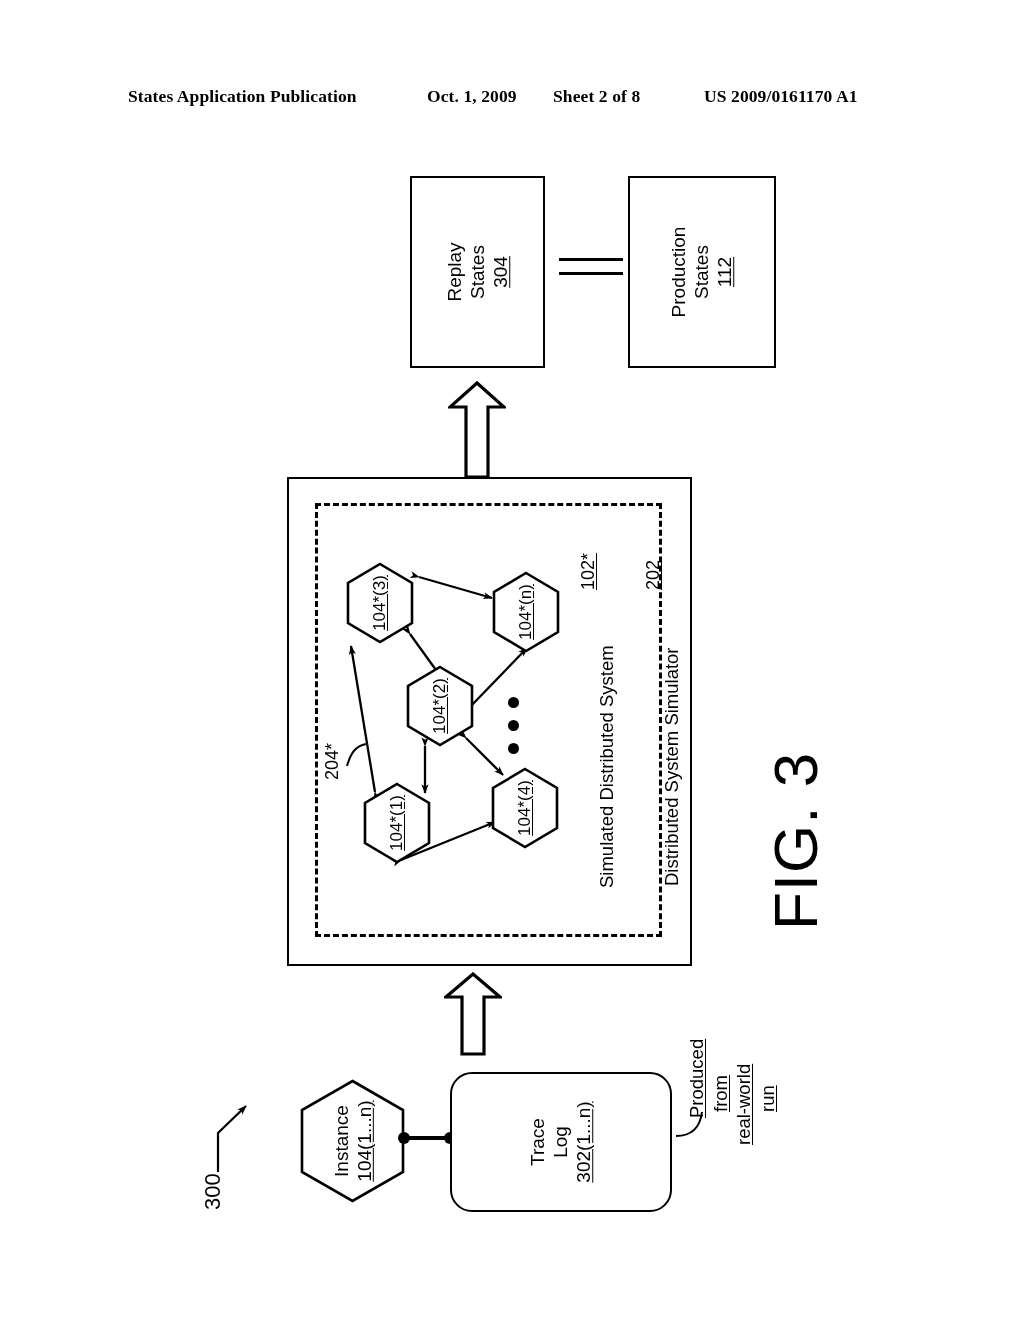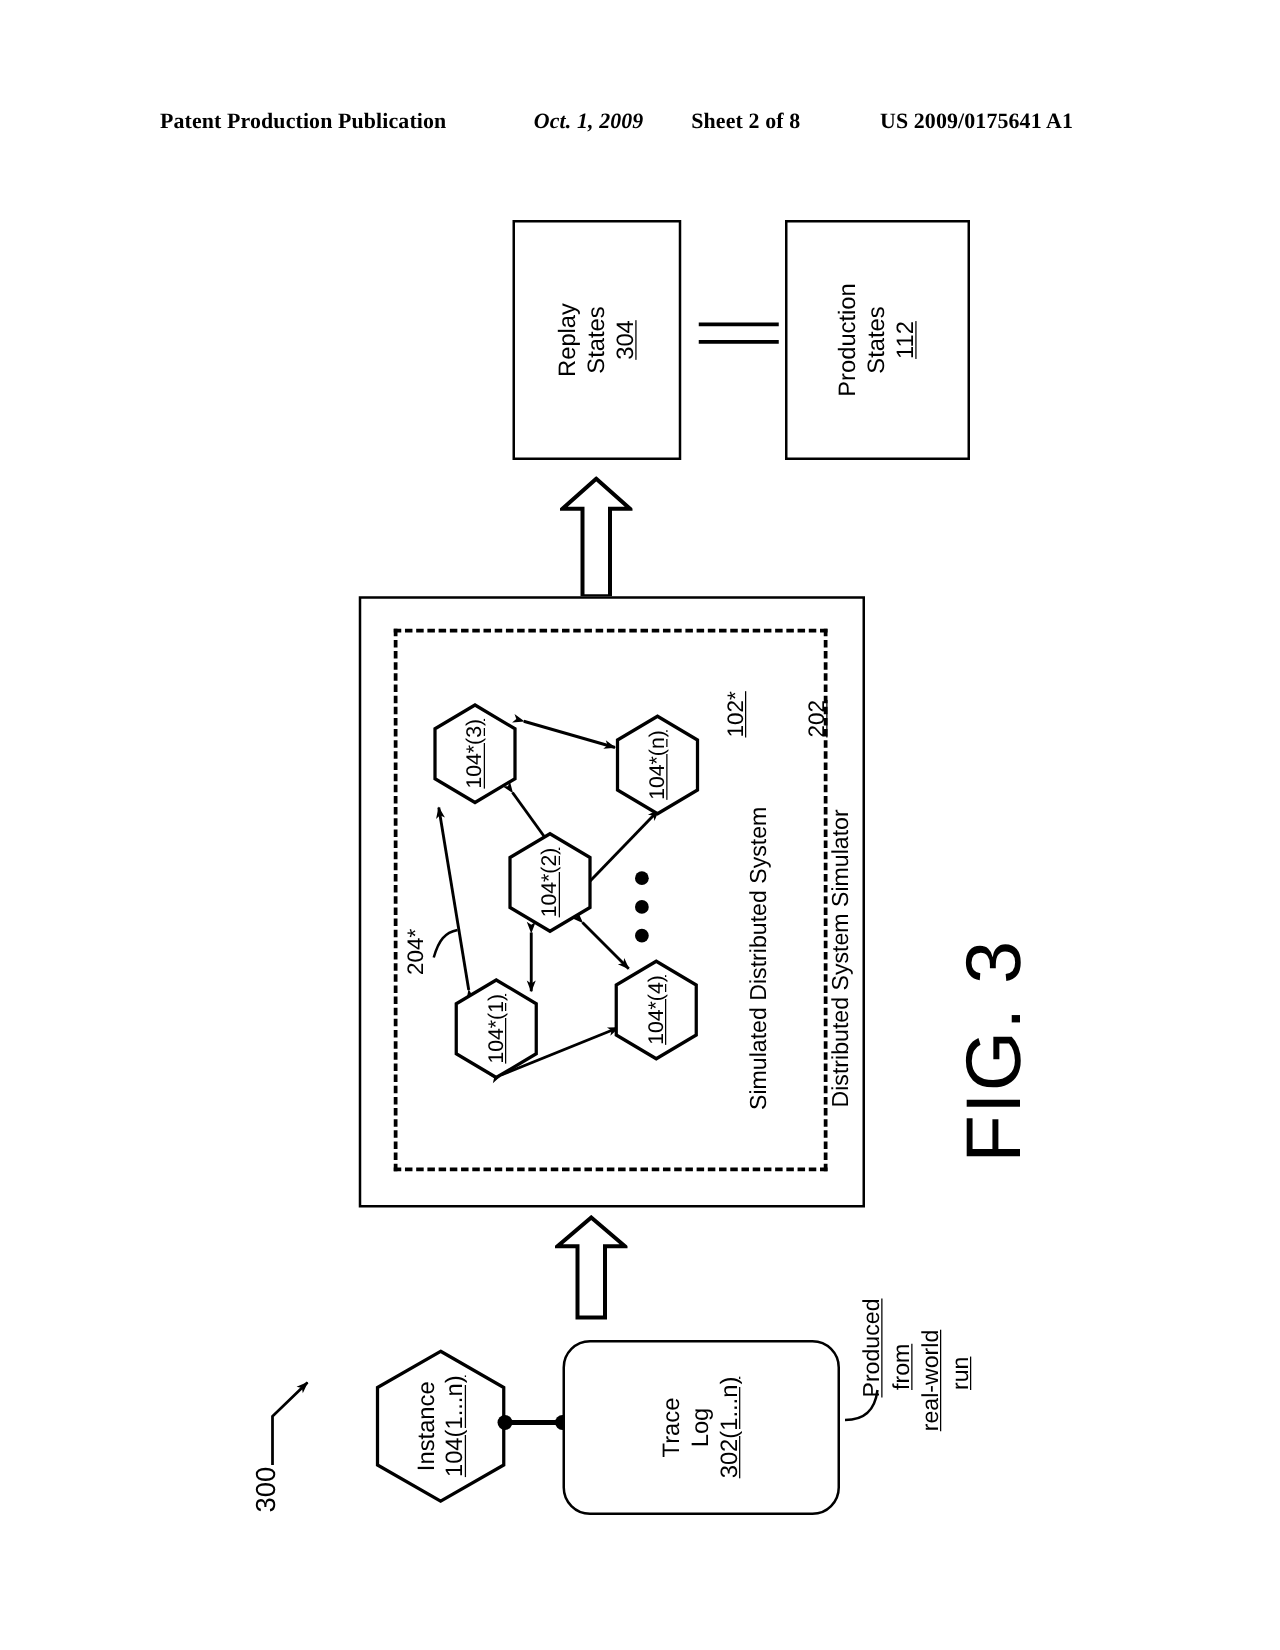--- a/index.html
+++ b/index.html
@@ -8,21 +8,21 @@
 
   
   #pub-header{
     position:absolute; left:0; top:86px; width:1024px;
     font-family:"Liberation Serif", serif;
     font-weight:bold; font-size:17.5px; letter-spacing:.1px;
     white-space:nowrap;
   }
   #pub-header .h-cell{position:absolute; top:0;}
   #hdr-pub{left:128px;}
-  #hdr-date{left:427px;font-style:italic;}
+  #hdr-date{left:427px;}
   #hdr-sheet{left:553px;}
   #hdr-patno{left:704px;}
   .u{ text-decoration:underline; text-underline-offset:2px; }
 
   
   .statebox{
     position:absolute;
     border:2.2px solid #000;
     background:#fff;
     box-sizing:border-box;
@@ -158,24 +158,24 @@
     white-space:nowrap;
   }
 
   svg.overlay{ position:absolute; left:0; top:0; width:1024px; height:1320px;
                pointer-events:none; overflow:visible;}
 </style>
 </head>
 <body>
 
 <div id="pub-header">
-  <span class="h-cell" id="hdr-pub">Patent Production Publication</span>
+  <span class="h-cell" id="hdr-pub">States Application Publication</span>
   <span class="h-cell" id="hdr-date">Oct. 1, 2009</span>
   <span class="h-cell" id="hdr-sheet">Sheet 2 of 8</span>
-  <span class="h-cell" id="hdr-patno">US 2009/0175641 A1</span>
+  <span class="h-cell" id="hdr-patno">US 2009/0161170 A1</span>
 </div>
 
 <div class="statebox" id="box-replay">
   <div class="inner">
     <div>Replay</div>
     <div>States</div>
     <div class="u">304</div>
   </div>
 </div>
 

